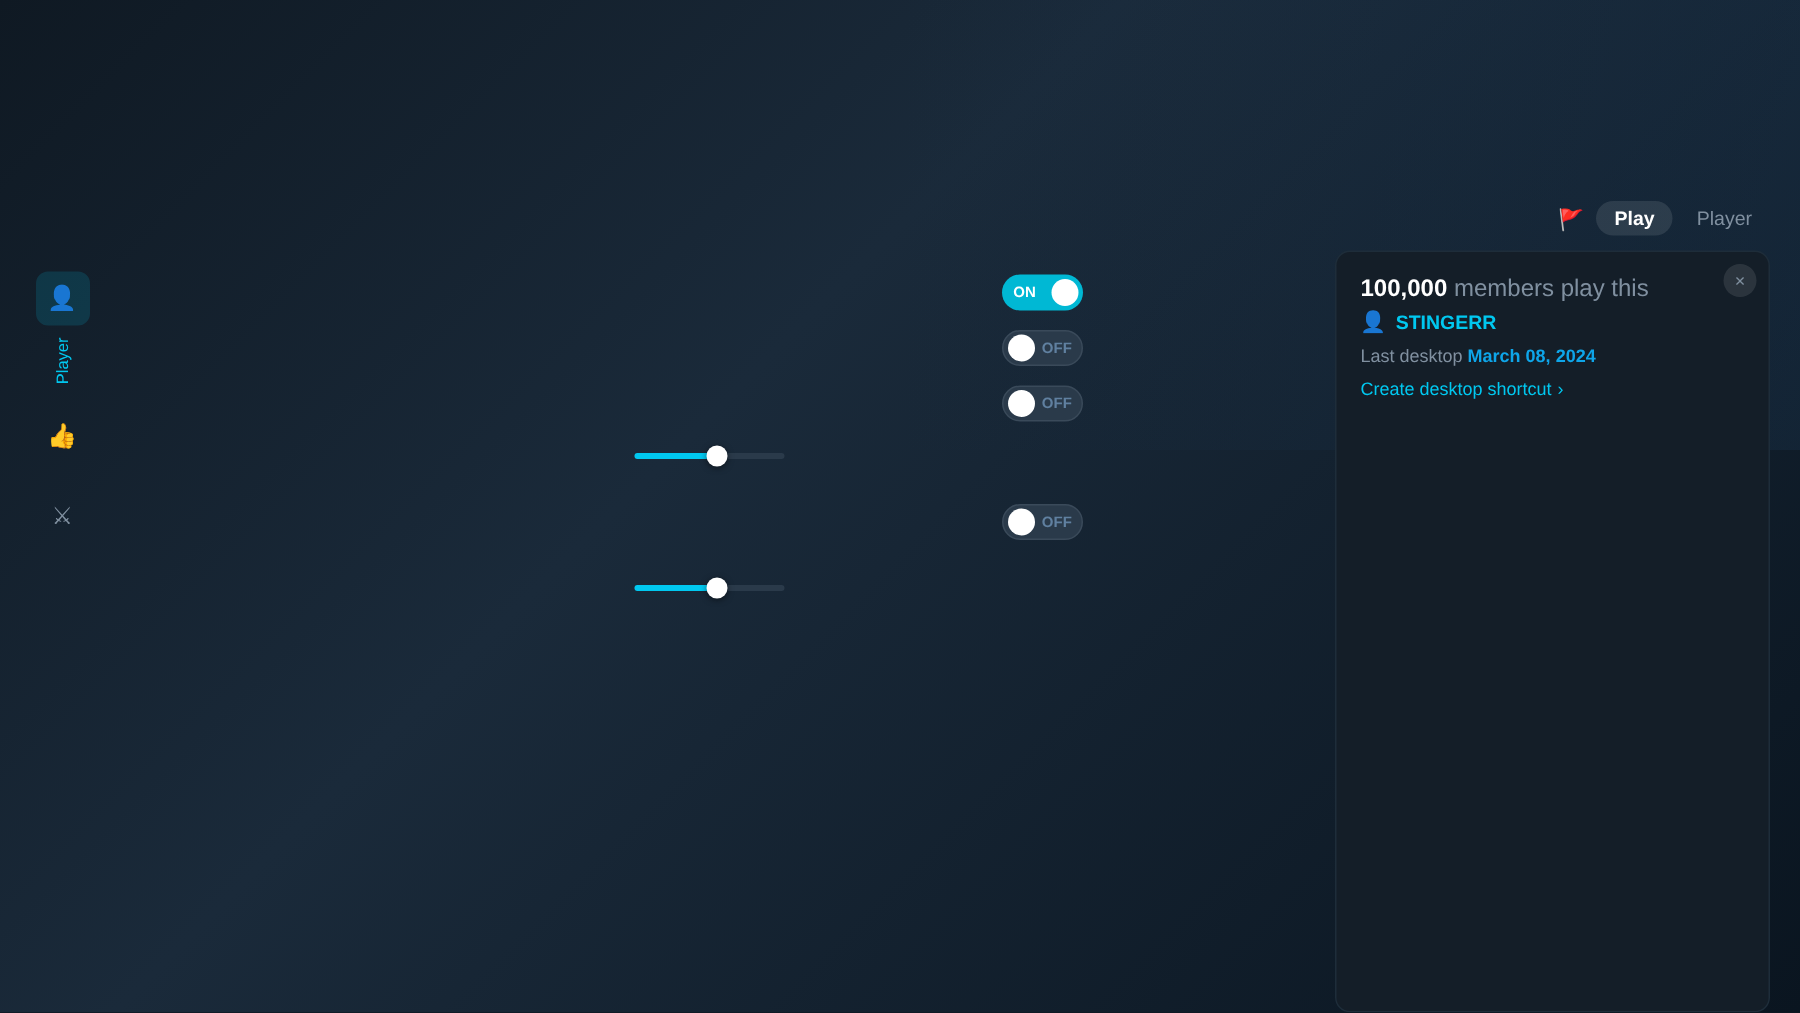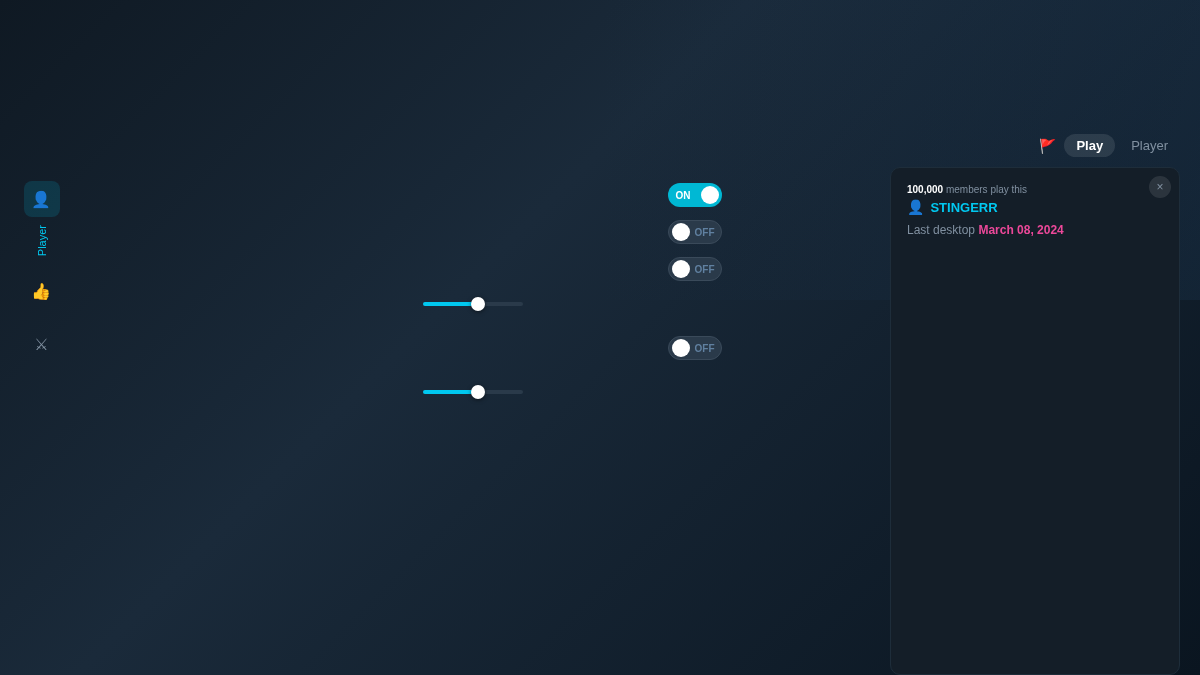--- a/index.html
+++ b/index.html
@@ -355,39 +355,39 @@
       background: rgba(255,255,255,0.1);
       border: none;
       cursor: pointer;
       color: #8090a0;
       font-size: 12px;
       display: flex;
       align-items: center;
       justify-content: center;
     }
     .members-text {
-      font-size: 10px;
+      font-size: 16px;
       color: #8090a0;
       margin-bottom: 4px;
     }
     .members-count { color: #ffffff; font-weight: 700; }
     .user-row {
       display: flex;
       align-items: center;
       gap: 6px;
       margin-bottom: 8px;
     }
     .user-icon-sm { color: #8090a0; font-size: 14px; }
     .username-text { color: #00c8f0; font-size: 13px; font-weight: 600; }
     .last-updated {
       font-size: 12px;
       color: #8090a0;
       margin-bottom: 8px;
     }
-    .last-updated strong { color: #ec4899; }
+    .last-updated strong { color: #0ea5e9; }
     .shortcut-link {
       font-size: 12px;
       color: #00c8f0;
       cursor: pointer;
       display: flex;
       align-items: center;
       gap: 4px;
     }
 
     .mods-layout {
@@ -774,18 +774,22 @@
             <span> members play this</span>
           </div>
           <div class="user-row">
             <span class="user-icon-sm">👤</span>
             <span class="username-text">STINGERR</span>
           </div>
           <div class="last-updated">
             <span>Last desktop</span>
             <strong>March 08, 2024</strong>
           </div>
+          <div class="shortcut-link">
+            <span>Create desktop shortcut</span>
+            <span>›</span>
+          </div>
         </div>
       </div>
 
     </div>
   </div>
 </div>
 
 </body></html>

